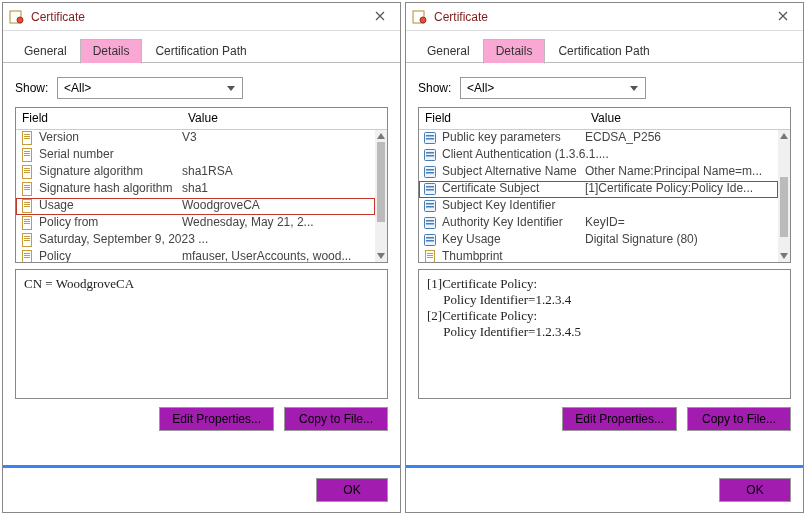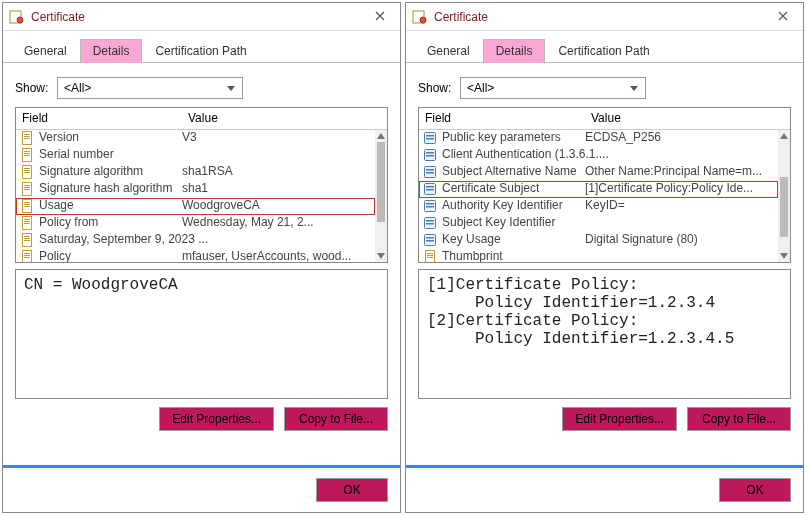--- a/index.html
+++ b/index.html
@@ -158,36 +158,36 @@
     left: 2px; right: 2px;
     background: #bbb;
   }
   .detail-box {
     border: 1px solid #888;
     margin-top: 6px;
     padding: 6px 8px;
     height: 130px;
     background: #fff;
     white-space: pre;
-    font-family: Liberation Mono, monospace;
-    font-size: 16px;
+    font-family: Liberation Serif, serif;
+    font-size: 13px;
     color: #222;
     overflow: hidden;
   }
   .btn-row {
     display: flex;
     justify-content: flex-end;
     gap: 10px;
     margin-top: 8px;
   }
   .btn {
     min-width: 104px;
     height: 24px;
     border: 1px solid #999;
-    background: #be185d;
+    background: #a21caf;
     padding: 0 12px;
     line-height: 22px;
     text-align: center;
     cursor: default;
   }
   .footer {
     border-top: 3px solid #3b82f6;
     padding: 10px 12px;
     display: flex;
     justify-content: flex-end;
@@ -404,31 +404,31 @@
               </svg></span>
             <span class="fld">Certificate Subject</span>
             <span class="val">[1]Certificate Policy:Policy Ide...</span>
           </div>
           <div class="row">
             <span class="ficon"><svg width="16" height="16" viewBox="0 0 16 16">
                 <rect x="1.5" y="2.5" width="11" height="11" rx="1" fill="#eaf3fb" stroke="#4a7db3"></rect>
                 <rect x="3" y="5" width="8" height="1.5" fill="#4a7db3"></rect>
                 <rect x="3" y="8" width="8" height="1.5" fill="#4a7db3"></rect>
               </svg></span>
+            <span class="fld">Subject Key Identifier</span>
+            <span class="val"></span>
+          </div>
+          <div class="row">
+            <span class="ficon"><svg width="16" height="16" viewBox="0 0 16 16">
+                <rect x="1.5" y="2.5" width="11" height="11" rx="1" fill="#eaf3fb" stroke="#4a7db3"></rect>
+                <rect x="3" y="5" width="8" height="1.5" fill="#4a7db3"></rect>
+                <rect x="3" y="8" width="8" height="1.5" fill="#4a7db3"></rect>
+              </svg></span>
             <span class="fld">Authority Key Identifier</span>
             <span class="val">KeyID=</span>
-          </div>
-          <div class="row">
-            <span class="ficon"><svg width="16" height="16" viewBox="0 0 16 16">
-                <rect x="1.5" y="2.5" width="11" height="11" rx="1" fill="#eaf3fb" stroke="#4a7db3"></rect>
-                <rect x="3" y="5" width="8" height="1.5" fill="#4a7db3"></rect>
-                <rect x="3" y="8" width="8" height="1.5" fill="#4a7db3"></rect>
-              </svg></span>
-            <span class="fld">Subject Key Identifier</span>
-            <span class="val"></span>
           </div>
           <div class="row">
             <span class="ficon"><svg width="16" height="16" viewBox="0 0 16 16">
                 <rect x="1.5" y="2.5" width="11" height="11" rx="1" fill="#eaf3fb" stroke="#4a7db3"></rect>
                 <rect x="3" y="5" width="8" height="1.5" fill="#4a7db3"></rect>
                 <rect x="3" y="8" width="8" height="1.5" fill="#4a7db3"></rect>
               </svg></span>
             <span class="fld">Key Usage</span>
             <span class="val">Digital Signature (80)</span>
           </div>

